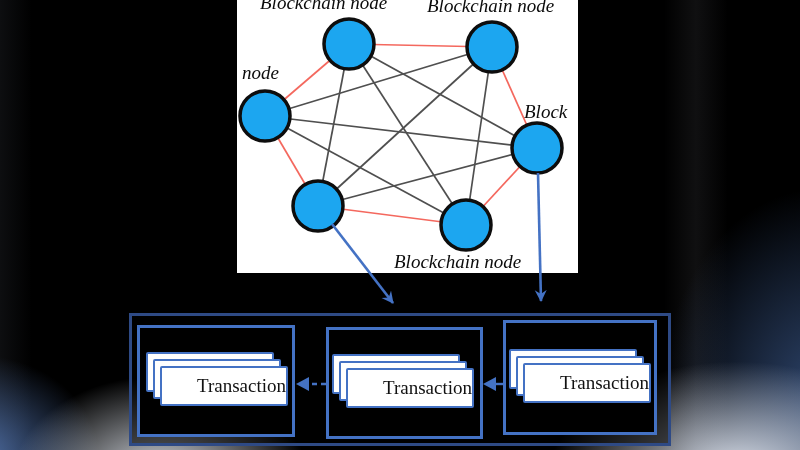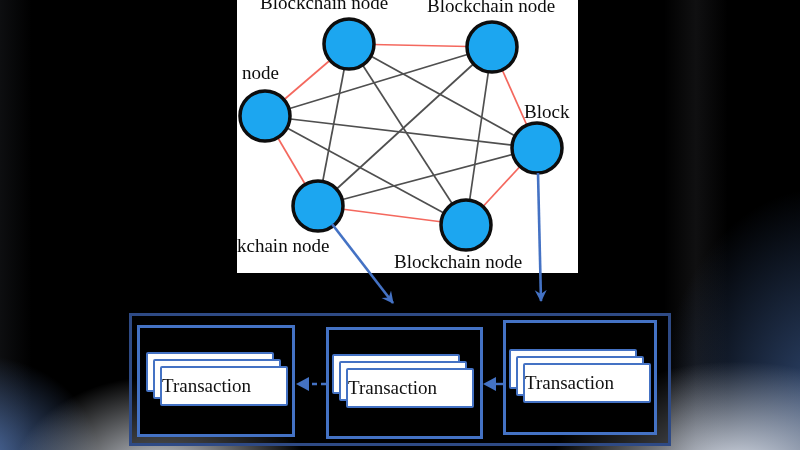--- a/index.html
+++ b/index.html
@@ -10,21 +10,21 @@
       radial-gradient(240px 170px at 20% 107%, rgba(236,241,249,0.95), rgba(236,241,249,0) 62%),
       radial-gradient(190px 160px at -3% 102%, rgba(86,122,184,0.9), rgba(86,122,184,0) 65%),
       radial-gradient(310px 185px at 92% 105%, rgba(233,239,250,0.95), rgba(233,239,250,0) 60%),
       radial-gradient(250px 320px at 103% 88%, rgba(76,115,181,0.6), rgba(76,115,181,0) 65%),
       linear-gradient(90deg, rgba(130,140,160,0.10) 0%, rgba(0,0,0,0) 4%),
       linear-gradient(90deg, rgba(0,0,0,0) 83%, rgba(130,130,140,0.12) 87%, rgba(0,0,0,0) 91%),
       #000;
   }
   .panel{
     position:absolute;left:237px;top:0;width:341px;height:273px;
-    background:#fff;overflow:hidden;
+    background:#fff;overflow:hidden;font-style:italic;
   }
   .panel svg{position:absolute;left:0;top:0;}
   .net-label{
     position:absolute;color:#0c0c0c;font-size:19px;line-height:22px;white-space:nowrap;
   }
   .overlay{position:absolute;left:0;top:0;pointer-events:none;}
   .chain{
     position:absolute;left:129px;top:313px;width:542px;height:133px;
     border:3px solid #2e4a85;box-sizing:border-box;background:rgba(0,0,0,0.55);
   }
@@ -38,21 +38,21 @@
   .stack-left {left:6px;top:24px;}
   .stack-mid  {left:3px;top:24px;}
   .stack-right{left:3px;top:26px;}
   .card{
     position:absolute;width:128px;height:40px;background:#fff;
     border:2.5px solid #4472c4;border-radius:2px;box-sizing:border-box;
   }
   .card.back{left:0;top:0;}
   .card.mid2{left:7px;top:7px;}
   .card.front{
-    left:14px;top:14px;display:flex;align-items:center;justify-content:flex-start;
+    left:14px;top:14px;display:flex;align-items:center;justify-content:flex-end;
     color:#111;font-size:19px;
   }
   .chain svg{position:absolute;left:0;top:0;}
 </style>
 </head>
 <body>
 
 <div class="stage">
 
   <div class="panel">
@@ -85,21 +85,20 @@
         <circle cx="28" cy="116" r="25"></circle>
         <circle cx="300" cy="148" r="25"></circle>
         <circle cx="81" cy="206" r="25"></circle>
         <circle cx="229" cy="225" r="25"></circle>
       </g>
     </svg>
     <div class="net-label" style="left:23px;top:-8px">Blockchain node</div>
     <div class="net-label" style="left:190px;top:-5px">Blockchain node</div>
     <div class="net-label" style="left:5px;top:62px">node</div>
     <div class="net-label" style="left:287px;top:101px">Block</div>
-    <div class="net-label" style="left:0;top:235px">kchain node</div>
     <div class="net-label" style="left:157px;top:251px">Blockchain node</div>
   </div>
 
   <svg class="overlay" width="800" height="450" viewBox="0 0 800 450">
     <defs>
       <marker id="vhead" markerWidth="16" markerHeight="14" refX="11" refY="6" orient="auto" markerUnits="userSpaceOnUse">
         <path d="M0,0 L12,6 L0,12 L4,6 Z" fill="#4472c4"></path>
       </marker>
     </defs>
     <g stroke-width="2.6" fill="none" stroke="#4472c4">

